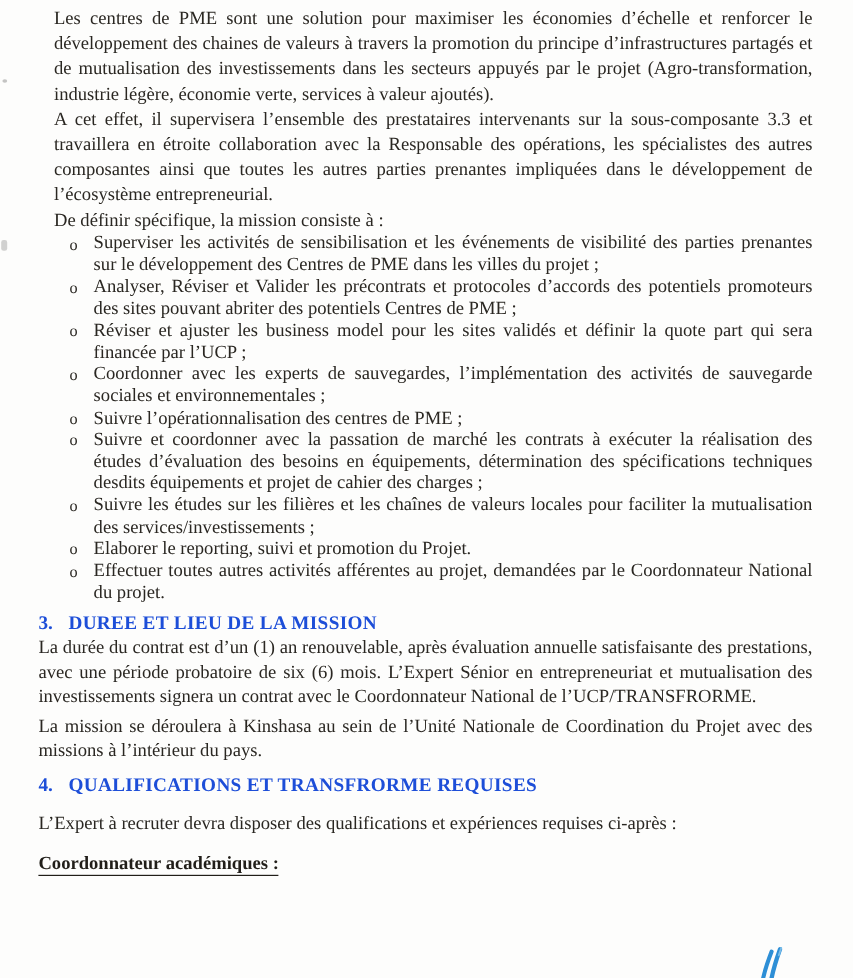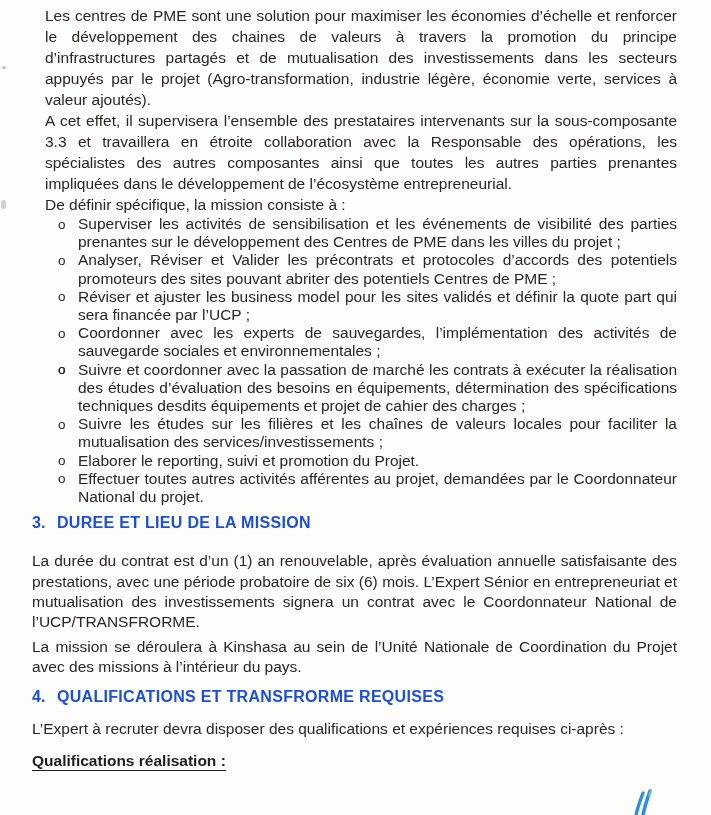--- a/index.html
+++ b/index.html
@@ -3,21 +3,21 @@
 <meta charset="utf-8">
 <style>
   html, body { margin: 0; padding: 0; background: #e8e8e6; }
   .page {
     position: relative;
     width: 711px;
     height: 815px;
     margin: 0 auto;
     background: #fdfdfc;
     overflow: hidden;
-    font-family: Liberation Sans, sans-serif;
+    font-family: Liberation Serif, serif;
     font-size: 15.5px;
     color: #2a2722;
     box-sizing: border-box;
   }
   
   .block-a { margin-left: 45px; margin-right: 34px; }
   
   .block-b { margin-left: 32px; margin-right: 34px; }
 
   p { margin: 0; }
@@ -45,21 +45,21 @@
     font-size: 16px;
     letter-spacing: 0.3px;
     line-height: 21px;
     color: #1d4ed8;
     white-space: nowrap;
   }
   .sec-heading .hnum { display: inline-block; width: 25px; letter-spacing: 0; }
   .h3 { margin-top: 6px; }
   .h4 { margin-top: 8px; }
 
-  .s3p1 { margin-top: 18px;  line-height: 20.4px; }
+  .s3p1 { margin-top: 0;  line-height: 20.4px; }
   .s3p2 { margin-top: 4px;  line-height: 20.4px; }
   .s4intro { margin-top: 12px; line-height: 20.4px; }
 
   .qa-heading {
     margin-top: 13px;
     font-weight: bold;
     font-size: 15.5px;
     color: #211e19;
   }
   .qa-heading .ul {
@@ -102,20 +102,21 @@
       <div class="task">
         <span class="mk">o</span>
         <span>Réviser et ajuster les business model pour les sites validés et définir la quote part qui sera financée par l’UCP ;</span>
       </div>
       <div class="task">
         <span class="mk">o</span>
         <span>Coordonner avec les experts de sauvegardes, l’implémentation des activités de sauvegarde sociales et environnementales ;</span>
       </div>
       <div class="task">
         <span class="mk">o</span>
+        <span>Suivre l’opérationnalisation des centres de PME ;</span>
       </div>
       <div class="task">
         <span class="mk">o</span>
         <span>Suivre et coordonner avec la passation de marché les contrats à exécuter la réalisation des études d’évaluation des besoins en équipements, détermination des spécifications techniques desdits équipements et projet de cahier des charges ;</span>
       </div>
       <div class="task">
         <span class="mk">o</span>
         <span>Suivre les études sur les filières et les chaînes de valeurs locales pour faciliter la mutualisation des services/investissements ;</span>
       </div>
       <div class="task">
@@ -135,21 +136,21 @@
     </div>
     <p class="para s3p1">La durée du contrat est d’un (1) an renouvelable, après évaluation annuelle satisfaisante des prestations, avec une période probatoire de six (6) mois. L’Expert Sénior en entrepreneuriat et mutualisation des investissements signera un contrat avec le Coordonnateur National de l’UCP/TRANSFRORME.</p>
     <p class="para s3p2">La mission se déroulera à Kinshasa au sein de l’Unité Nationale de Coordination du Projet avec des missions à l’intérieur du pays.</p>
 
     <div class="sec-heading h4">
       <span class="hnum">4.</span><span>QUALIFICATIONS ET TRANSFRORME REQUISES</span>
     </div>
     <p class="para s4intro">L’Expert à recruter devra disposer des qualifications et expériences requises ci-après :</p>
 
     <div class="qa-heading">
-      <span class="ul">Qualifications réalisation :</span>
+      <span class="ul">Coordonnateur académiques :</span>
     </div>
 
   </div>
 
   <svg class="pen-mark" width="44" height="29" viewBox="0 0 44 29">
     <path d="M12,29 Q14,20 19,7" fill="none" stroke="#2e8fd6" stroke-width="3.4" stroke-linecap="round"></path>
     <path d="M19,29 Q21,19 26,5" fill="none" stroke="#2e8fd6" stroke-width="3.6" stroke-linecap="round"></path>
     <path d="M25,10 Q26,7 27,4" fill="none" stroke="#79bce8" stroke-width="1.6" stroke-linecap="round"></path>
   </svg>
 

